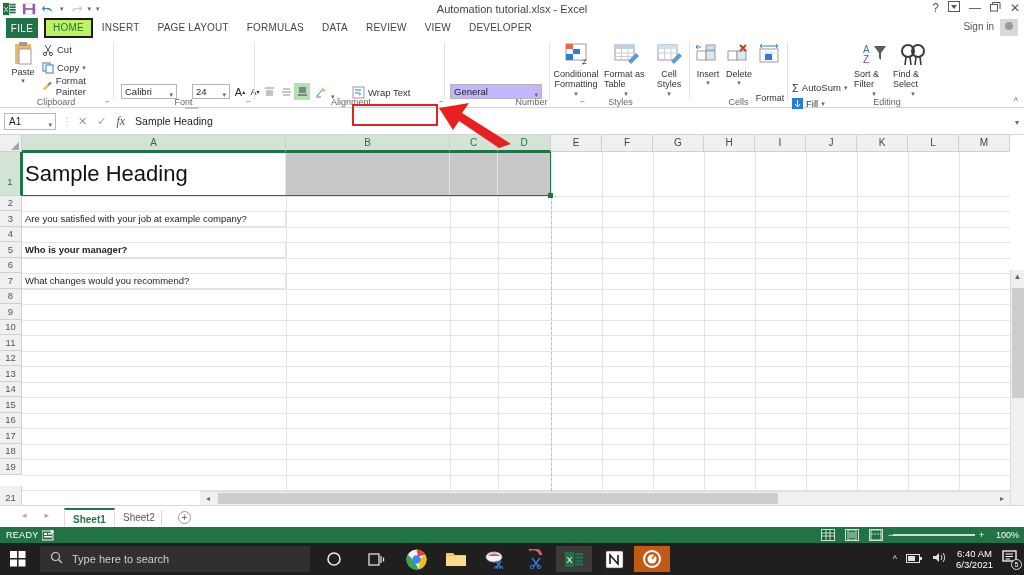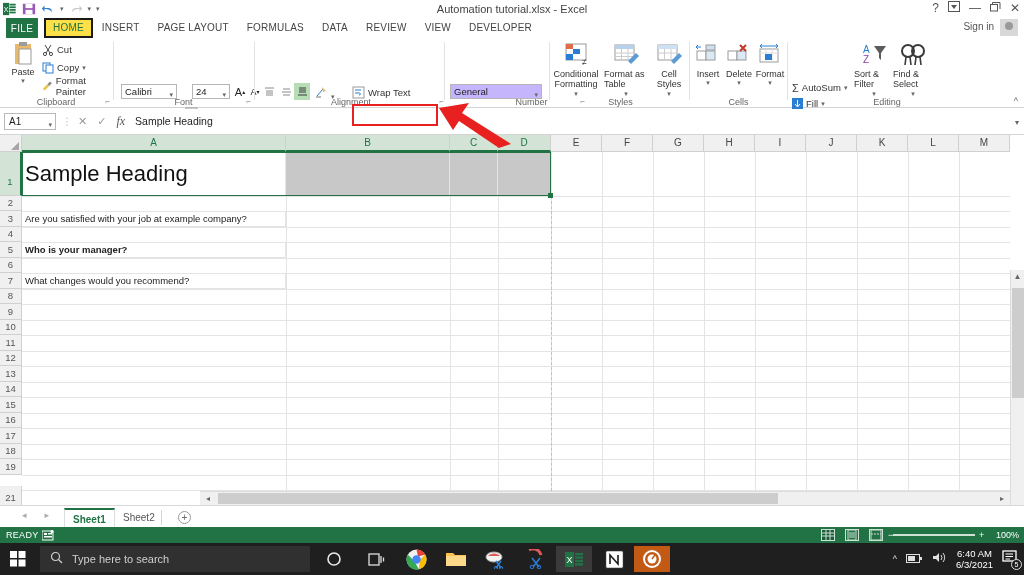--- a/index.html
+++ b/index.html
@@ -34,21 +34,21 @@
     position:absolute; left:6px; top:0; width:32px; height:20px;
     background:#217346; color:#fff; font-size:10px;
     display:flex; align-items:center; justify-content:center; letter-spacing:.3px;
   }
   .tabs { position:absolute; left:44px; top:0; height:20px; display:flex; align-items:center; }
   .tab {
     font-size:10px; color:#444; padding:0 9px; line-height:20px; letter-spacing:.2px;
     white-space:nowrap;
   }
   .tab.active {
-    color:#217346; background:#fde047; border:2px solid #1a1a1a;
+    color:#217346; background:#bef264; border:2px solid #1a1a1a;
     padding:0 7px; line-height:16px; height:20px;
   }
   .signin {
     position:absolute; right:30px; top:3px; font-size:10px; color:#555;
   }
   .avatar {
     position:absolute; right:6px; top:1px; width:18px; height:17px;
     background:#d8d8d8;
   }
   .avatar:after{
@@ -586,21 +586,21 @@
     </div>
     <div class="btn-lg" style="position:absolute;left:724px;top:5px;width:30px;">
       <svg width="26" height="26" viewBox="0 0 26 26">
           <rect x="2" y="8" width="9" height="9" fill="#fff" stroke="#9a9a9a"></rect>
           <rect x="11" y="8" width="9" height="9" fill="#dbe8f5" stroke="#9a9a9a"></rect>
           <path d="M14 2 L20 8 M20 2 L14 8" stroke="#c0392b" stroke-width="2"></path>
         </svg>
       <span>Delete</span>
       <span class="caret">▾</span>
     </div>
-    <div class="btn-lg" style="position:absolute;left:755px;top:5px;width:30px;">
+    <div class="btn-lg" style="position:absolute;left:755px;top:5px;width:30px;gap:24px;">
       <svg width="26" height="26" viewBox="0 0 26 26">
           <rect x="3" y="6" width="18" height="13" fill="#fff" stroke="#9a9a9a"></rect>
           <path d="M3 10 H21 M9 6 L9 19 M15 6 L15 19" stroke="#ddd"></path>
           <rect x="8" y="11" width="7" height="6" fill="#2b7cd3"></rect>
           <path d="M4 3 H20 M5 1 L3 3 L5 5 M19 1 L21 3 L19 5" stroke="#2b7cd3" fill="none"></path>
         </svg>
       <span>Format</span>
       <span class="caret">▾</span>
     </div>
     <div class="rsep" style="left:787px;"></div>

